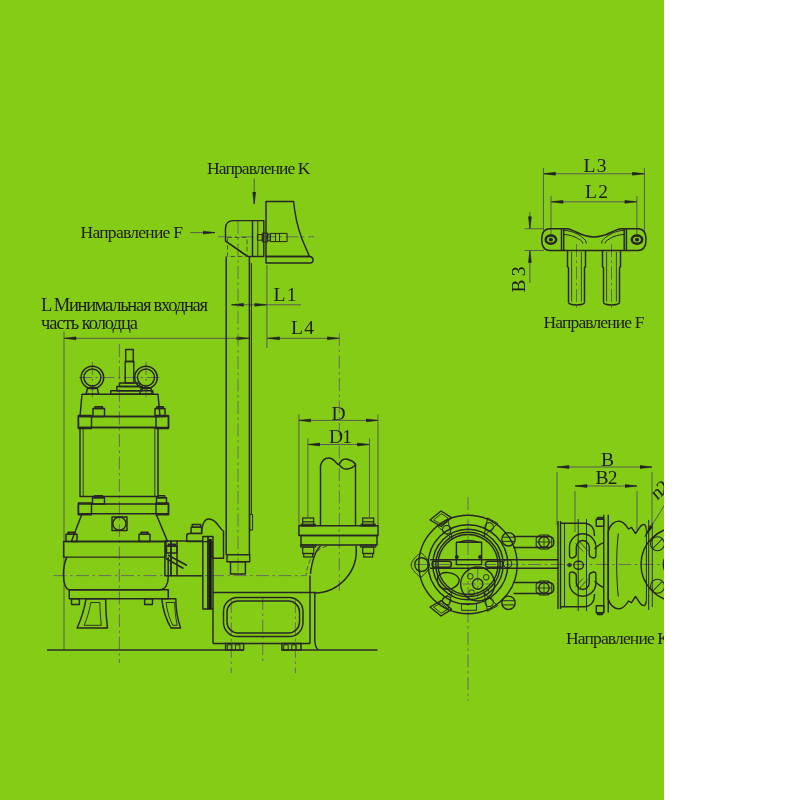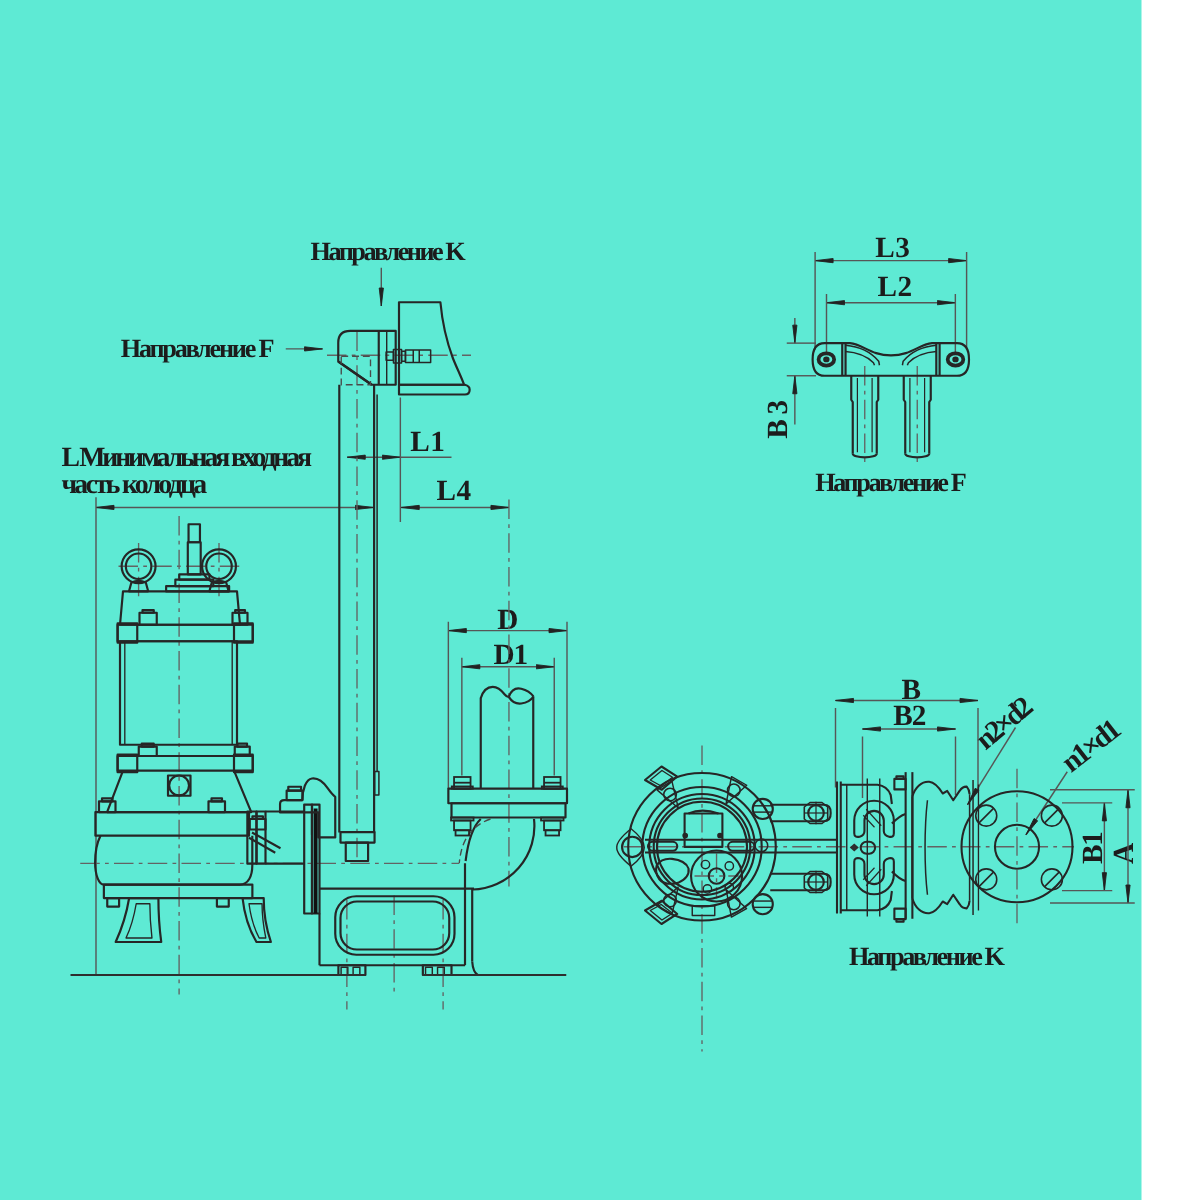--- a/index.html
+++ b/index.html
@@ -1,16 +1,16 @@
 <!DOCTYPE html>
 <html><head>
 <meta charset="utf-8">
 <style>
   html,body{margin:0;padding:0;background:#ffffff;}
-  #wrap{width:761px;height:800px;position:relative;background:#5eead4;overflow:hidden;font-weight:bold;}
+  #wrap{width:664px;height:800px;position:relative;background:#84cc16;overflow:hidden;}
   svg{position:absolute;top:0;left:0;}
   text{font-family:"Liberation Serif", serif; fill:#1c1c1c;}
 </style>
 </head>
 <body>
 <div id="wrap">
 <svg width="800" height="800" viewBox="0 0 800 800">
 <defs>
 <marker id="ae" markerWidth="14" markerHeight="8" refX="12.5" refY="4" orient="auto-start-reverse" markerUnits="userSpaceOnUse">
   <path d="M0.5,2.6 L12.5,4 L0.5,5.4 z" fill="#222" stroke="#222" stroke-width="0.6"></path>

